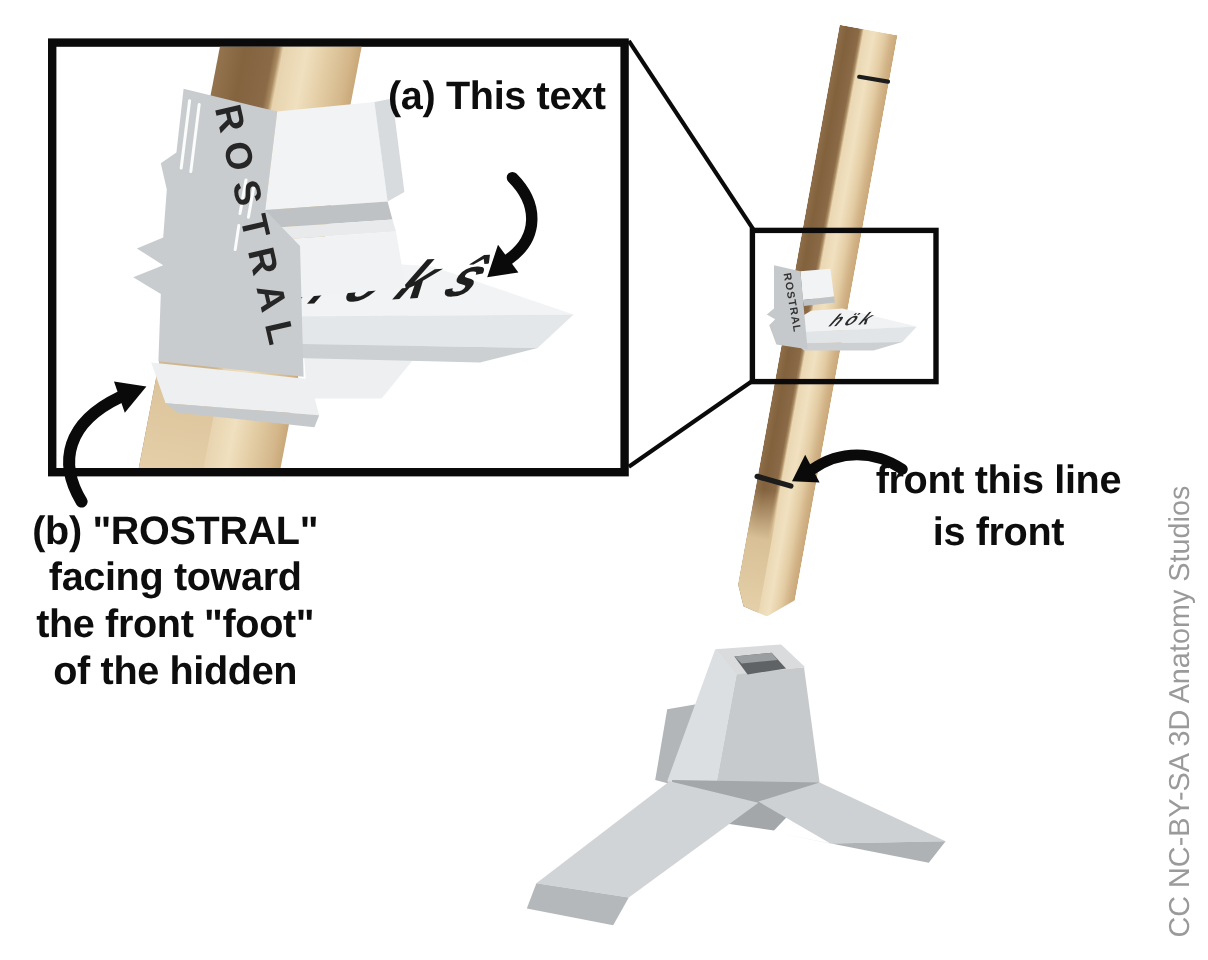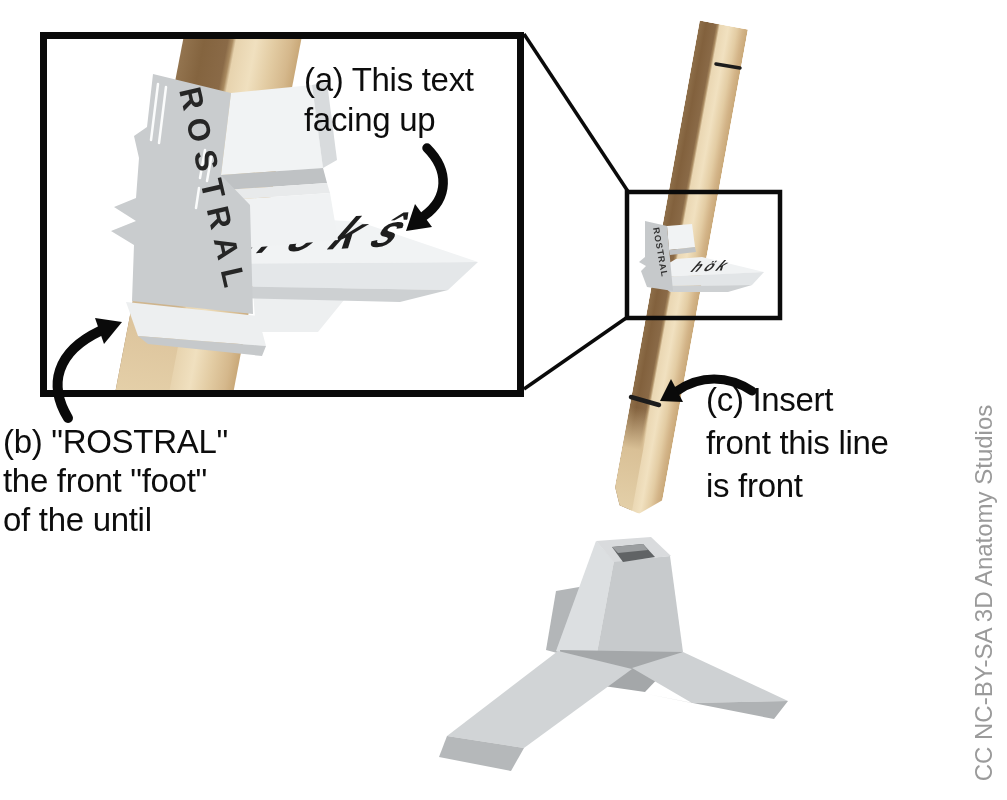--- a/index.html
+++ b/index.html
@@ -41,21 +41,21 @@
   }
   .main-dowel-fade{
     left:0;bottom:0;width:42%;height:21%;
     background:linear-gradient(180deg, rgba(222,200,162,0) 0%, #d9c096 40%, #e4d0a9 100%);
   }
 
   svg.overlay{left:0;top:0;width:1007px;height:800px;pointer-events:none;}
 
   
   .note{
-    color:#0d0d0d;font-weight:400;
+    color:#0d0d0d;font-weight:700;text-align:center;
     font-size:33px;letter-spacing:-0.3px;
   }
   .note div{white-space:nowrap;}
   .note-a{left:304px;top:60px;width:220px;line-height:40px;}
   .note-b{left:3px;top:422px;width:286px;line-height:39px;}
   .note-c{left:706px;top:378px;width:252px;line-height:43px;}
 
   .license{
     left:984px;top:593px;
     transform:translate(-50%,-50%) rotate(-90deg);
@@ -149,28 +149,27 @@
     <polygon points="406,231 415,204 432,227" stroke="none"></polygon>
     <path d="M68,418 C48,385 56,352 100,331" fill="none" stroke-width="10"></path>
     <polygon points="122,322 104,344 95,318" stroke="none"></polygon>
     <path d="M752,391 C728,375 700,375 677,391" fill="none" stroke-width="9"></path>
     <polygon points="660,401 671,379 683,402" stroke="none"></polygon>
   </g>
 </svg>
 
 <div class="abs note note-a">
   <div>(a) This text</div>
-  <div>facing up</div>
 </div>
 
 <div class="abs note note-b">
   <div>(b) "ROSTRAL"</div>
+  <div>facing toward</div>
   <div>the front "foot"</div>
-  <div>of the until</div>
+  <div>of the hidden</div>
 </div>
 
 <div class="abs note note-c">
-  <div>(c) Insert</div>
   <div>front this line</div>
   <div>is front</div>
 </div>
 
 <div class="abs license">CC NC-BY-SA 3D Anatomy Studios</div>
 
 </body></html>

